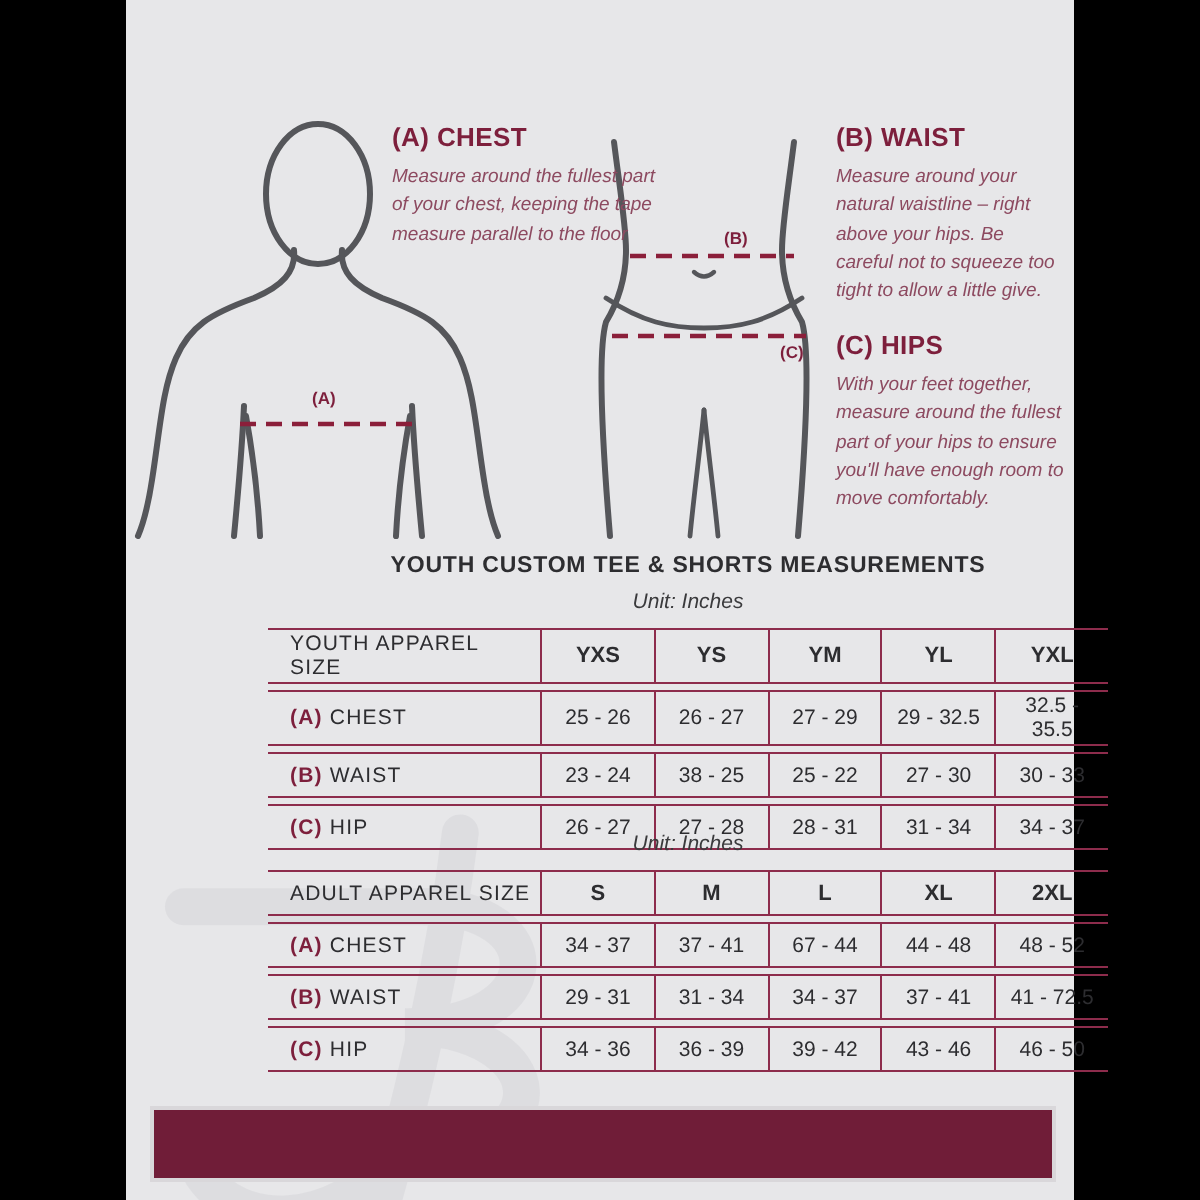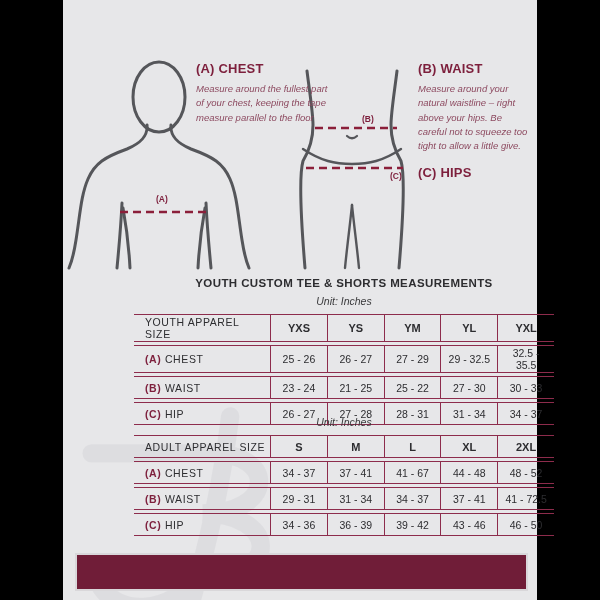--- a/index.html
+++ b/index.html
@@ -92,20 +92,21 @@
       <div class="mtxt" style="left:133px; top:6px; width:132px;">
         <h3>(A) CHEST</h3>
         <p>Measure around the fullest part of your chest, keeping the tape measure parallel to the floor</p>
       </div>
       <div class="mtxt" style="left:355px; top:6px; width:114px;">
         <h3>(B) WAIST</h3>
         <p>Measure around your natural waistline – right above your hips. Be careful not to squeeze too tight to allow a little give.</p>
       </div>
       <div class="mtxt" style="left:355px; top:110px; width:120px;">
         <h3>(C) HIPS</h3>
+        <p>With your feet together, measure around the fullest part of your hips to ensure you'll have enough room to move comfortably.</p>
       </div>
     </div>
 
     <svg class="watermark" width="230" height="240" viewBox="0 0 24 26">
       <g fill="none" stroke="#d5d5d9" stroke-width="2" stroke-linecap="round">
         <path d="M2 6 L16 6"></path>
         <path d="M17 2 C16 10 14 18 12.5 23"></path>
         <path d="M15 6 C22 6 22 12.5 14 12.5 C22 12.5 23 19.5 13.5 19.5"></path>
         <path d="M13.5 19.5 C10 23.5 5 23.5 3 20.5"></path>
       </g>
@@ -136,21 +137,21 @@
           <td class="lbl"><span class="key">(A)</span> <span>CHEST</span></td>
           <td>25 - 26</td>
           <td>26 - 27</td>
           <td>27 - 29</td>
           <td>29 - 32.5</td>
           <td>32.5 - 35.5</td>
         </tr>
         <tr>
           <td class="lbl"><span class="key">(B)</span> <span>WAIST</span></td>
           <td>23 - 24</td>
-          <td>21 - 25</td>
+          <td>38 - 25</td>
           <td>25 - 22</td>
           <td>27 - 30</td>
           <td>30 - 33</td>
         </tr>
         <tr>
           <td class="lbl"><span class="key">(C)</span> <span>HIP</span></td>
           <td>26 - 27</td>
           <td>27 - 28</td>
           <td>28 - 31</td>
           <td>31 - 34</td>
@@ -177,21 +178,21 @@
           <td>S</td>
           <td>M</td>
           <td>L</td>
           <td>XL</td>
           <td>2XL</td>
         </tr>
         <tr>
           <td class="lbl"><span class="key">(A)</span> <span>CHEST</span></td>
           <td>34 - 37</td>
           <td>37 - 41</td>
-          <td>41 - 67</td>
+          <td>67 - 44</td>
           <td>44 - 48</td>
           <td>48 - 52</td>
         </tr>
         <tr>
           <td class="lbl"><span class="key">(B)</span> <span>WAIST</span></td>
           <td>29 - 31</td>
           <td>31 - 34</td>
           <td>34 - 37</td>
           <td>37 - 41</td>
           <td>41 - 72.5</td>

